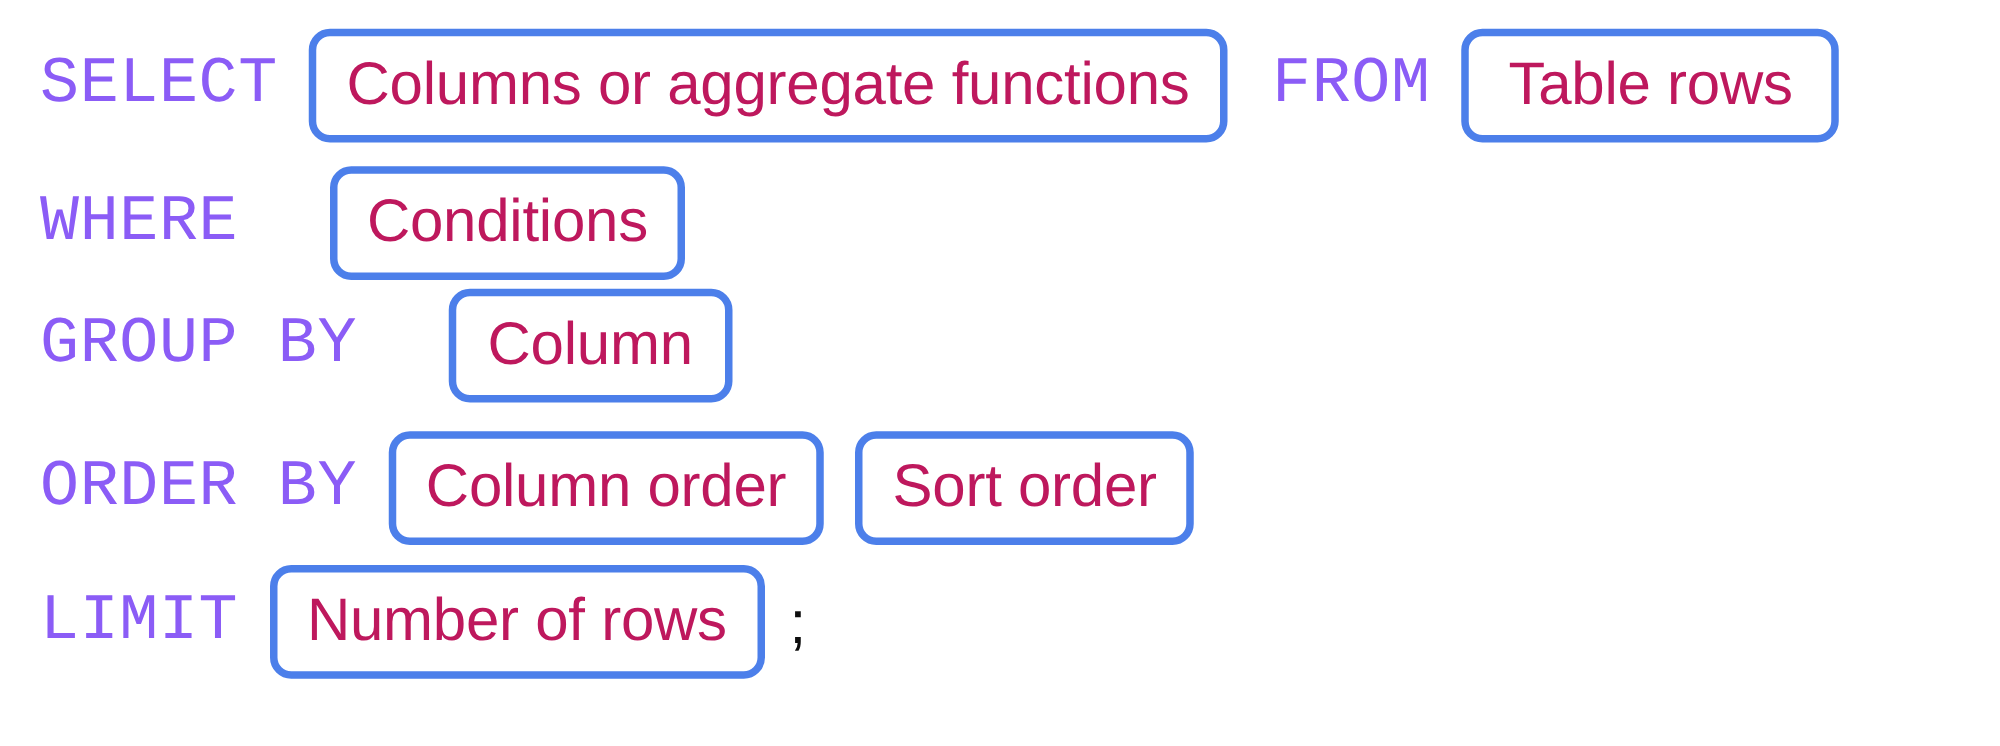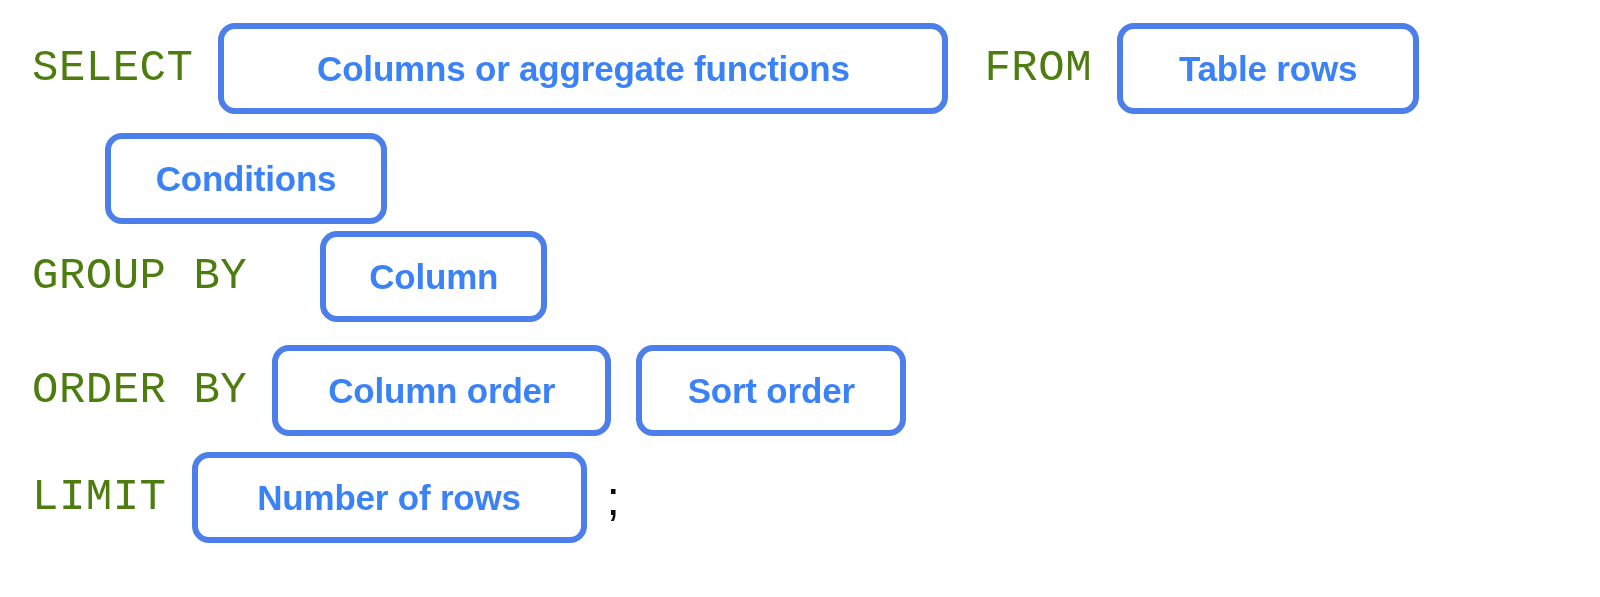--- a/index.html
+++ b/index.html
@@ -35,48 +35,48 @@
 
   .row-1 { top: 13px;  left: 32px; }
   .row-2 { top: 123px; left: 32px; }
   .row-3 { top: 221px; left: 32px; gap: 24px; }
   .row-4 { top: 335px; left: 32px; }
   .row-5 { top: 442px; left: 32px; }
 
   
   .keyword {
     font-family: "Liberation Mono", "DejaVu Sans Mono", monospace;
-    font-size: 44px;
+    font-size: 52px;
     font-weight: 400;
     line-height: 1;
-    color: #4d7c0f;
+    color: #8b5cf6;
     white-space: pre;
     letter-spacing: 0.5px;
     display: inline-block;
   }
 
   
   .slot {
     box-sizing: border-box;
     display: inline-flex;
     align-items: center;
     justify-content: center;
     height: 91px;
     border: 6px solid #4c7fea;
     border-radius: 17px;
     background: #ffffff;
     padding: 0 24px;
   }
 
   .slot-label {
     font-family: "Liberation Sans", sans-serif;
-    font-size: 35px;
-    font-weight: 700;
+    font-size: 48px;
+    font-weight: 400;
     line-height: 1;
-    color: #3b82f6;
+    color: #be185d;
     white-space: nowrap;
     letter-spacing: -0.2px;
   }
 
   
   .gap-kw  { width: 25px; flex: 0 0 25px; }   
   .gap-box { width: 25px; flex: 0 0 25px; }   
   .gap-mid { width: 36px; flex: 0 0 36px; }   
 
   
@@ -113,20 +113,21 @@
     </span>
     <span class="gap-mid"></span>
     <span class="keyword">FROM</span>
     <span class="gap-kw"></span>
     <span class="slot slot-table">
       <span class="slot-label">Table rows</span>
     </span>
   </div>
 
   <div class="clause-row row-2">
+    <span class="keyword">WHERE</span>
     <span class="gap-kw"></span>
     <span class="slot slot-cond">
       <span class="slot-label">Conditions</span>
     </span>
   </div>
 
   <div class="clause-row row-3">
     <span class="keyword">GROUP BY</span>
     <span class="gap-kw"></span>
     <span class="slot slot-cols">

